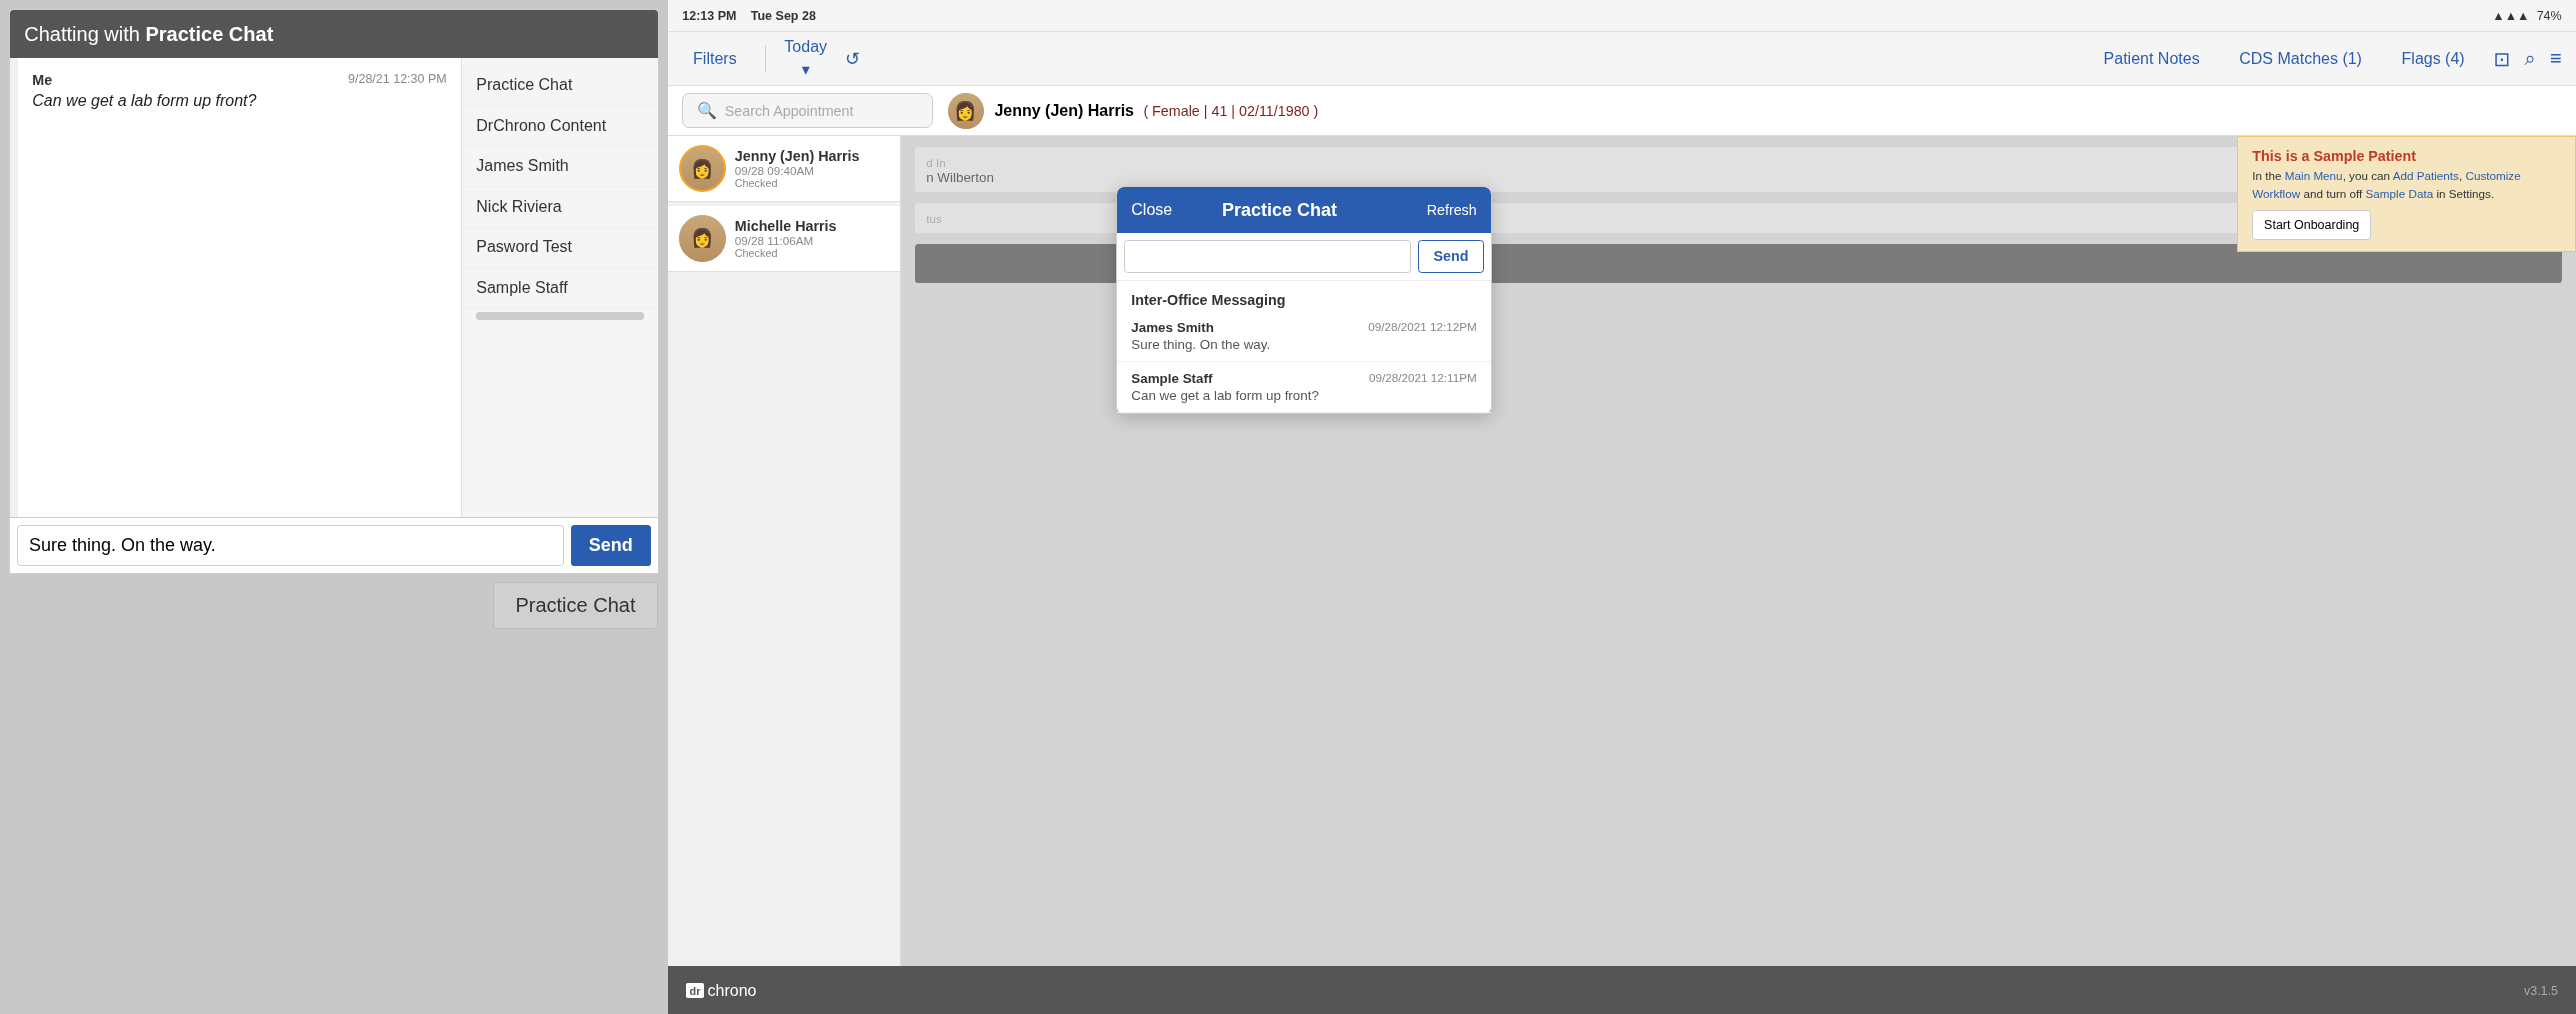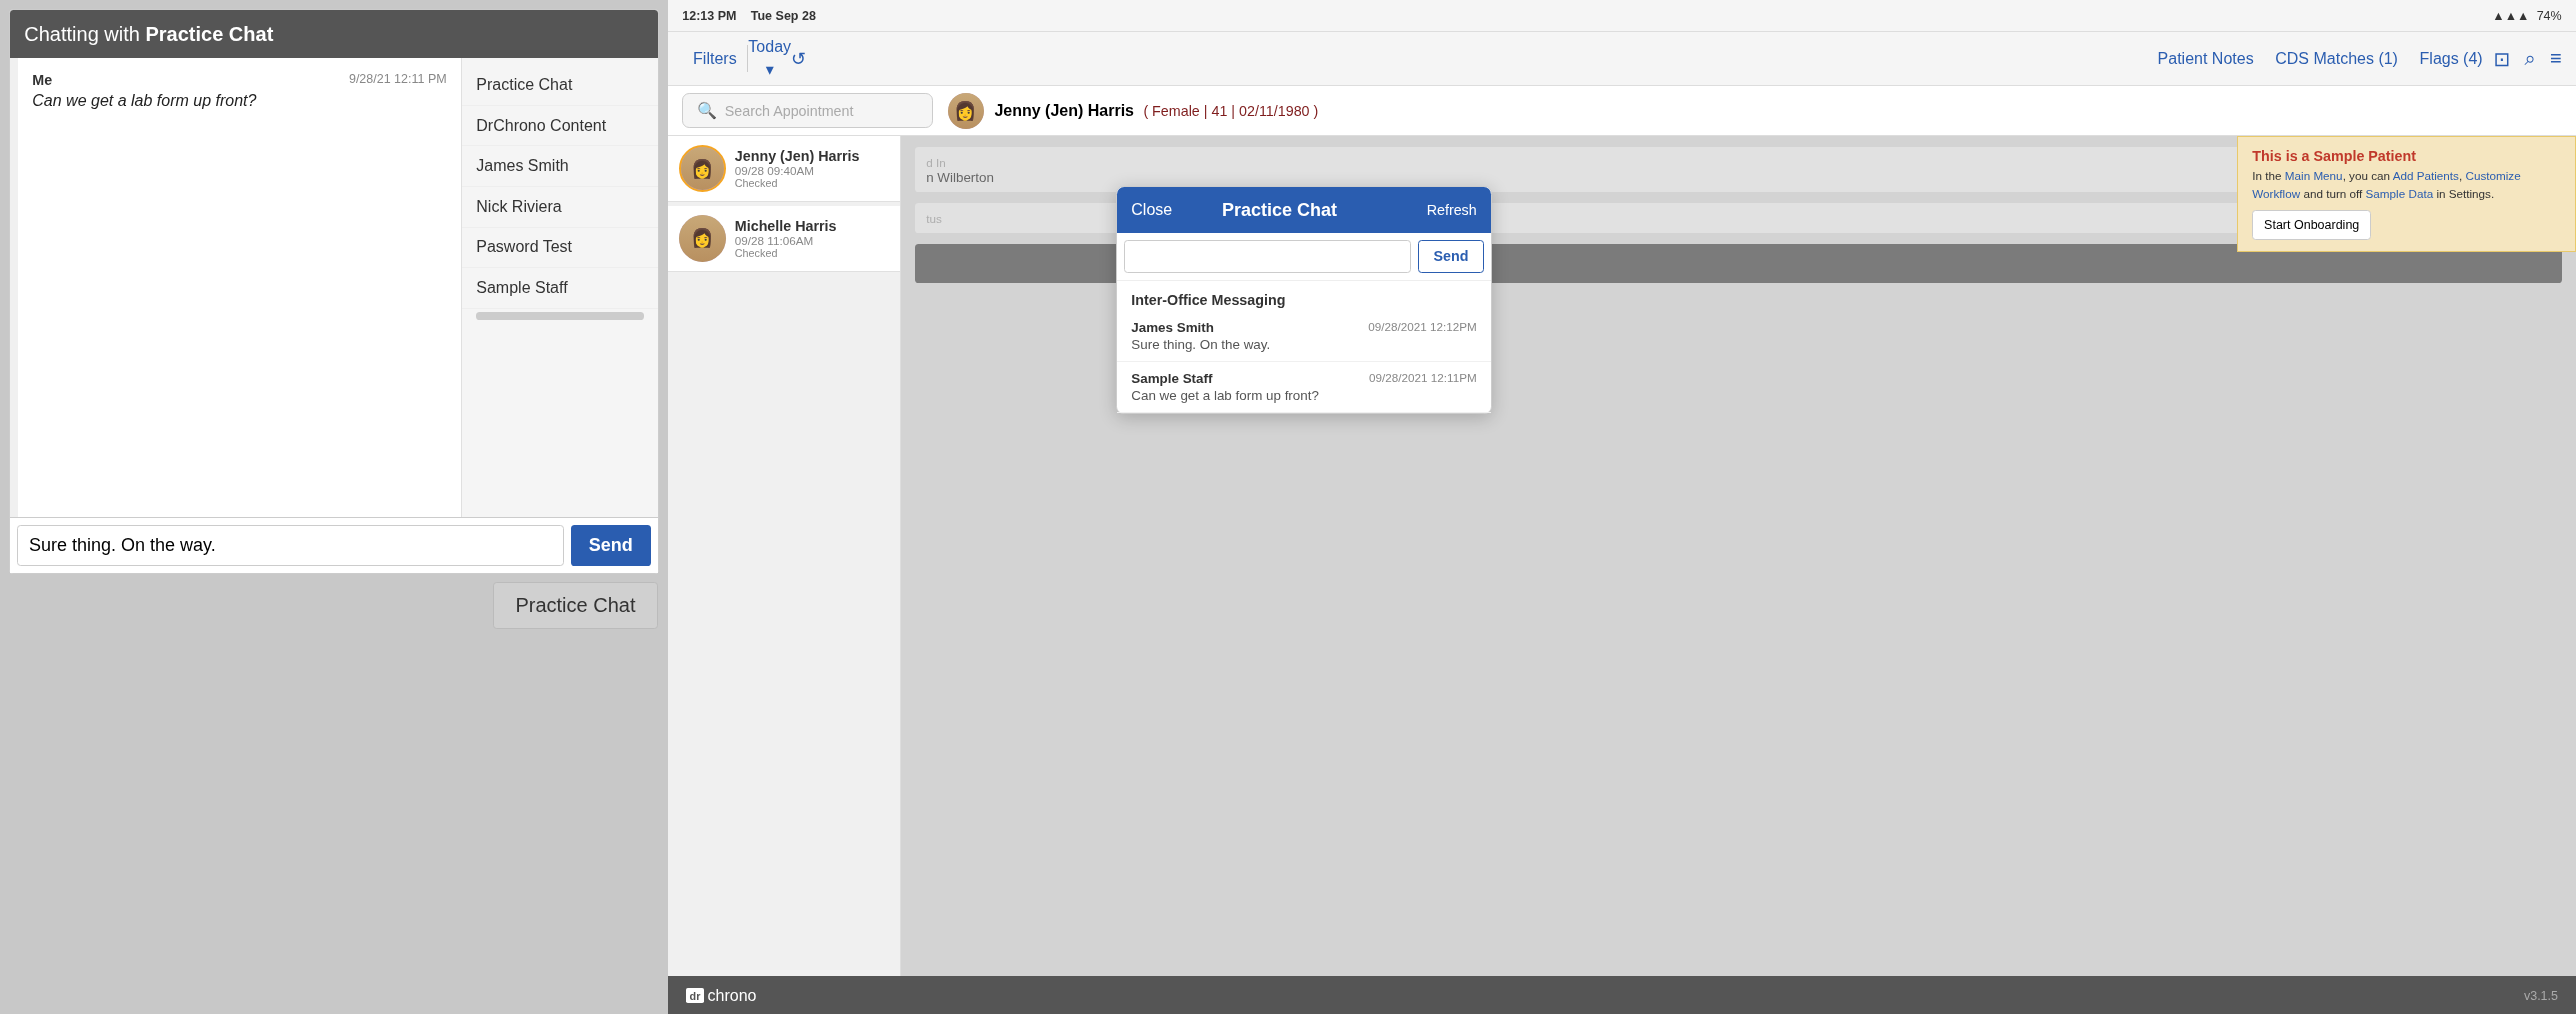--- a/index.html
+++ b/index.html
@@ -180,20 +180,21 @@
     }
 
     
     .top-nav {
       background: #f5f5f5;
       display: flex;
       align-items: center;
       padding: 5.4px 14.3px;
       border-bottom: 0.9px solid #ddd;
       height: 54px;
+      gap: 18px;
     }
 
     .nav-btn {
       background: none;
       border: none;
       font-size: 16px;
       color: #2a5db0;
       cursor: pointer;
       padding: 5.4px 10.8px;
     }
@@ -376,21 +377,21 @@
       text-align: center;
     }
 
     
     .footer {
       background: #555;
       display: flex;
       align-items: center;
       justify-content: space-between;
       padding: 7.2px 18px;
-      height: 39px;
+      height: 49px;
     }
 
     .footer-logo {
       color: white;
       font-size: 16px;
       display: flex;
       align-items: center;
       gap: 3.6px;
     }
 
@@ -597,21 +598,21 @@
 
 <div class="left-panel">
   <div class="chat-header">
     <span>Chatting with </span><span class="bold">Practice Chat</span>
   </div>
   <div class="chat-body">
     <div class="chat-messages">
       <div class="message-item">
         <div class="message-meta">
           <span class="sender">Me</span>
-          <span class="time">9/28/21 12:11 PM</span>
+          <span class="time">9/28/21 12:30 PM</span>
         </div>
         <div class="message-text">Can we get a lab form up front?</div>
       </div>
     </div>
     <div class="chat-recipients">
       <div class="recipient-item">Practice Chat</div>
       <div class="recipient-item">DrChrono Content</div>
       <div class="recipient-item">James Smith</div>
       <div class="recipient-item">Nick Riviera</div>
       <div class="recipient-item">Pasword Test</div>

